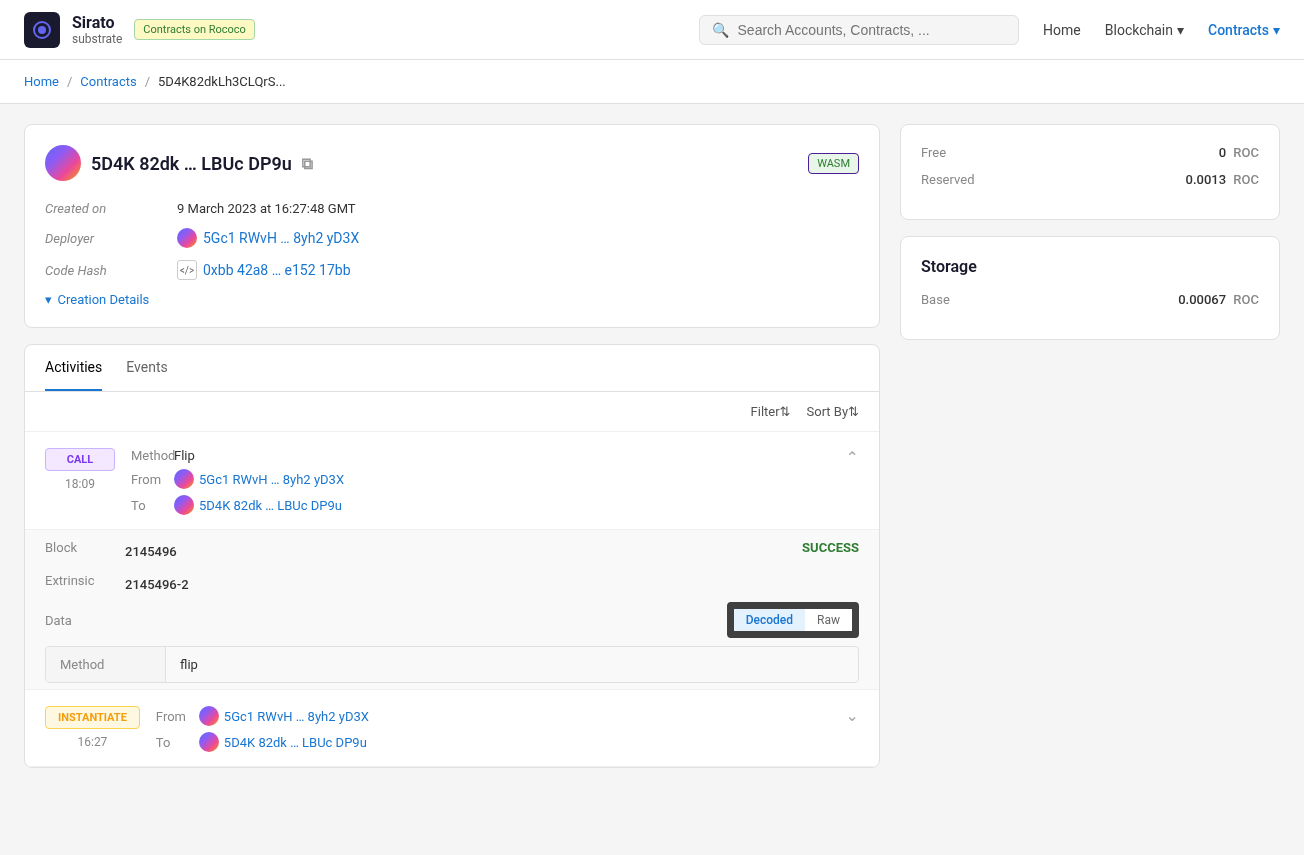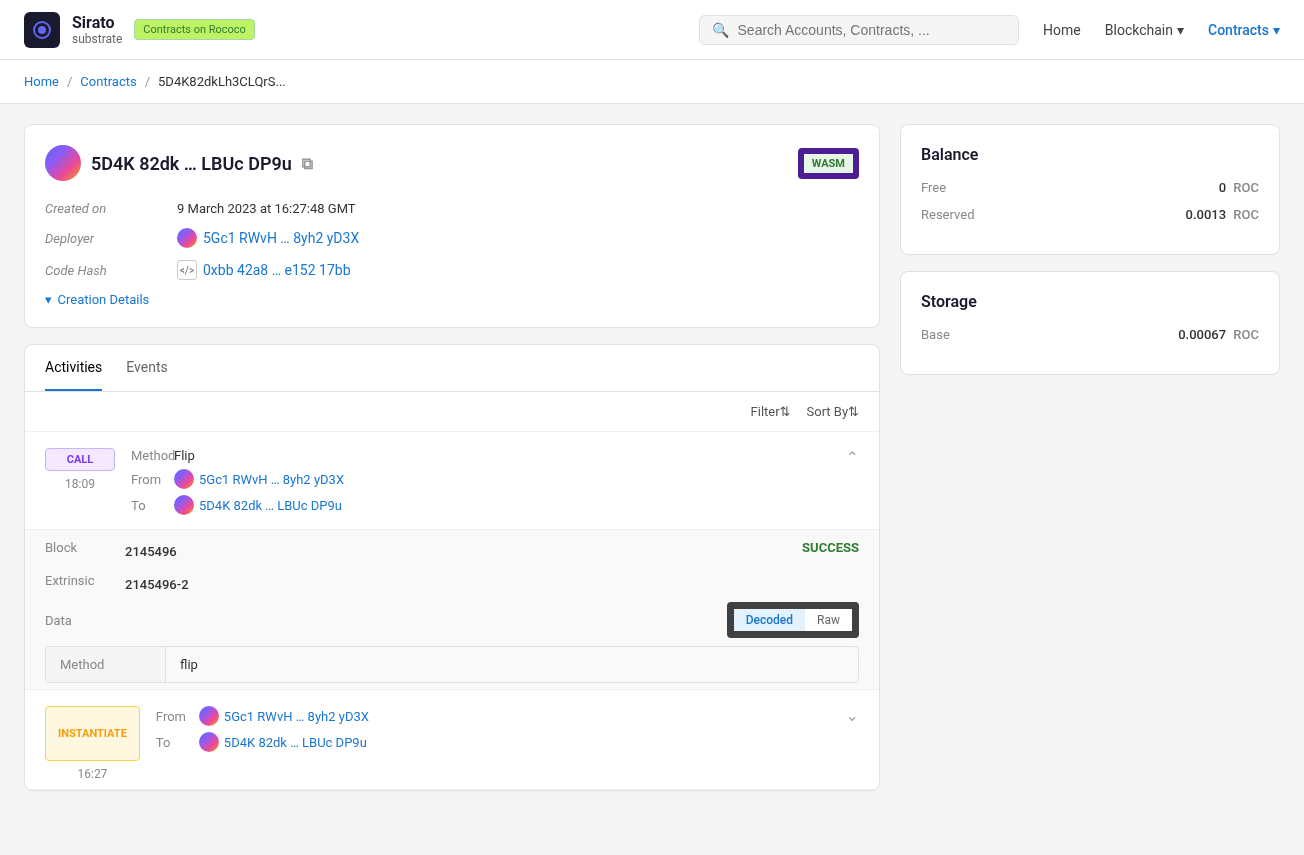--- a/index.html
+++ b/index.html
@@ -4,21 +4,21 @@
   <style>
     * { box-sizing: border-box; margin: 0; padding: 0; }
     body { font-family: -apple-system, BlinkMacSystemFont, 'Segoe UI', Roboto, sans-serif; background: #f5f5f5; color: #333; font-size: 14px; }
     
     
     .header { background: #fff; border-bottom: 1px solid #e0e0e0; display: flex; align-items: center; justify-content: space-between; padding: 0 24px; height: 60px; }
     .header-left { display: flex; align-items: center; gap: 12px; }
     .logo { width: 36px; height: 36px; background: #1a1a2e; border-radius: 6px; display: flex; align-items: center; justify-content: center; color: #fff; font-size: 16px; }
     .brand-name { font-weight: 700; font-size: 16px; color: #1a1a2e; }
     .brand-sub { font-size: 12px; color: #666; }
-    .network-badge { background: #bef264; color: #2e7d32; font-size: 11px; padding: 3px 8px; border-radius: 4px; border: 1px solid #a5d6a7; }
+    .network-badge { background: #fef9c3; color: #2e7d32; font-size: 11px; padding: 3px 8px; border-radius: 4px; border: 1px solid #a5d6a7; }
     .header-right { display: flex; align-items: center; gap: 24px; }
     .search-bar { display: flex; align-items: center; background: #f5f5f5; border: 1px solid #e0e0e0; border-radius: 6px; padding: 6px 12px; width: 320px; gap: 8px; }
     .search-bar input { border: none; background: transparent; outline: none; font-size: 14px; color: #666; width: 100%; }
     .nav-links { display: flex; align-items: center; gap: 24px; }
     .nav-item { font-size: 14px; color: #444; cursor: pointer; display: flex; align-items: center; gap: 4px; }
     .nav-item.active { color: #1976d2; font-weight: 500; }
 
     
     .sub-header { background: #fff; border-bottom: 1px solid #e0e0e0; padding: 0 24px; height: 44px; display: flex; align-items: center; }
     .breadcrumb { display: flex; align-items: center; gap: 8px; font-size: 13px; }
@@ -29,21 +29,21 @@
     
     .main { padding: 20px 24px; display: flex; gap: 20px; min-height: calc(100vh - 104px); }
     .left-panel { flex: 1; }
     .right-panel { width: 380px; }
 
     
     .contract-card { background: #fff; border: 1px solid #e0e0e0; border-radius: 8px; padding: 20px; margin-bottom: 16px; }
     .contract-header { display: flex; align-items: center; justify-content: space-between; margin-bottom: 20px; }
     .contract-id { display: flex; align-items: center; gap: 10px; font-size: 18px; font-weight: 600; color: #1a1a2e; }
     .avatar { width: 36px; height: 36px; border-radius: 50%; background: linear-gradient(135deg, #6366f1, #8b5cf6, #ec4899, #f59e0b); }
-    .wasm-badge { background: #e8f5e9; color: #2e7d32; font-size: 11px; padding: 3px 8px; border-radius: 4px; border: 6px solid #4c1d95; font-weight: 700; }
+    .wasm-badge { background: #e8f5e9; color: #2e7d32; font-size: 11px; padding: 3px 8px; border-radius: 4px; border: 1px solid #4c1d95; font-weight: 400; }
     .copy-icon { cursor: pointer; color: #999; font-size: 16px; }
     .contract-meta { display: grid; grid-template-columns: 120px 1fr; gap: 12px; align-items: center; }
     .meta-label { color: #888; font-size: 13px; font-style: italic; }
     .meta-value { color: #333; font-size: 13px; }
     .meta-link { color: #1976d2; text-decoration: none; display: flex; align-items: center; gap: 6px; }
     .meta-icon { width: 20px; height: 20px; border-radius: 50%; background: linear-gradient(135deg, #6366f1, #8b5cf6, #ec4899, #f59e0b); display: inline-block; vertical-align: middle; }
     .code-icon { display: inline-flex; align-items: center; justify-content: center; width: 20px; height: 20px; border-radius: 3px; border: 1px solid #ccc; font-size: 10px; color: #666; }
     .creation-details { display: flex; align-items: center; gap: 6px; color: #1976d2; cursor: pointer; font-size: 13px; margin-top: 12px; }
 
     
@@ -62,21 +62,21 @@
     
     .filter-bar { display: flex; justify-content: flex-end; align-items: center; gap: 16px; padding: 12px 20px; border-bottom: 1px solid #f0f0f0; }
     .filter-btn { display: flex; align-items: center; gap: 0; font-size: 13px; color: #555; cursor: pointer; }
 
     
     .activity-item { border-bottom: 1px solid #f0f0f0; }
     .activity-header-row { display: flex; align-items: flex-start; justify-content: space-between; padding: 16px 20px 8px; }
     .activity-main { display: flex; align-items: flex-start; gap: 16px; }
     .activity-time { font-size: 12px; color: #888; min-width: 40px; }
     .call-badge { display: inline-block; background: #f3e8ff; color: #7c3aed; font-size: 11px; font-weight: 700; padding: 4px 12px; border-radius: 4px; border: 1px solid #c4b5fd; min-width: 70px; text-align: center; }
-    .instantiate-badge { display: inline-block; background: #fff8e1; color: #f59e0b; font-size: 11px; font-weight: 700; padding: 20px 12px; border-radius: 4px; border: 1px solid #fcd34d; min-width: 70px; text-align: center; }
+    .instantiate-badge { display: inline-block; background: #fff8e1; color: #f59e0b; font-size: 11px; font-weight: 700; padding: 4px 12px; border-radius: 4px; border: 1px solid #fcd34d; min-width: 70px; text-align: center; }
     .activity-details { flex: 1; }
     .activity-row { display: flex; align-items: center; gap: 8px; margin-bottom: 6px; font-size: 13px; }
     .activity-row-label { color: #888; width: 35px; }
     .activity-address { color: #1976d2; text-decoration: none; display: flex; align-items: center; gap: 5px; }
     .collapse-icon { color: #aaa; cursor: pointer; font-size: 16px; }
 
     
     .activity-extended { background: #f9f9f9; padding: 6px 20px; border-top: 1px solid #f0f0f0; }
     .ext-row { display: flex; align-items: center; margin-bottom: 10px; font-size: 13px; }
     .ext-label { color: #888; width: 80px; }
@@ -278,21 +278,20 @@
           <span class="collapse-icon">⌄</span>
         </div>
       </div>
 
     </div>
   </div>
 
   <div class="right-panel">
 
     <div class="info-card">
-      <h3>Balance</h3>
       <div class="info-row">
         <span class="info-row-label">Free</span>
         <span class="info-row-value">
           <span>0</span>
           <span style="color:#888; margin-left:4px;">ROC</span>
         </span>
       </div>
       <div class="info-row">
         <span class="info-row-label">Reserved</span>
         <span class="info-row-value">

